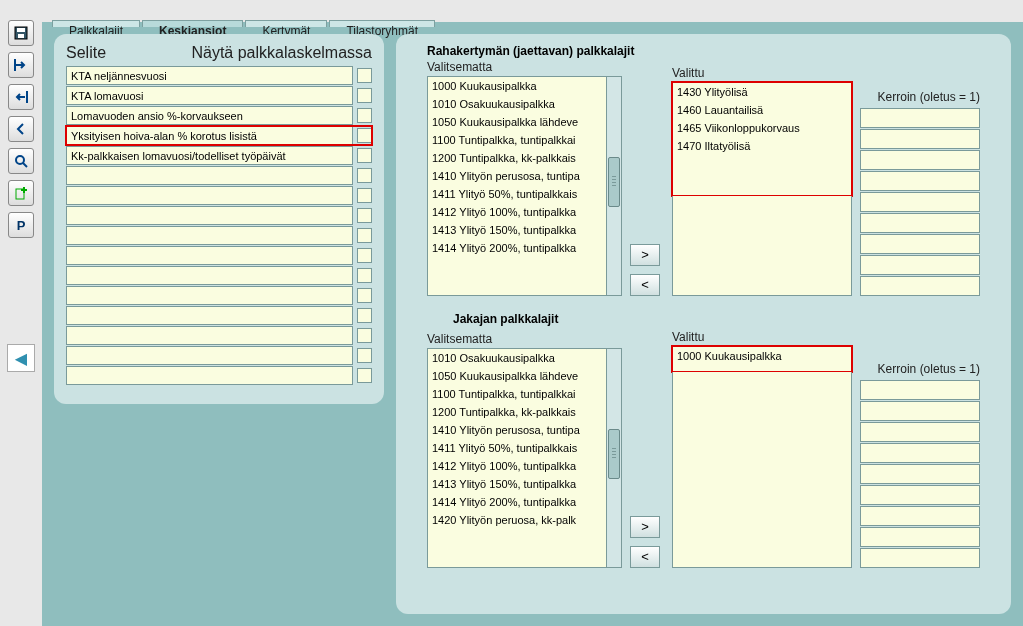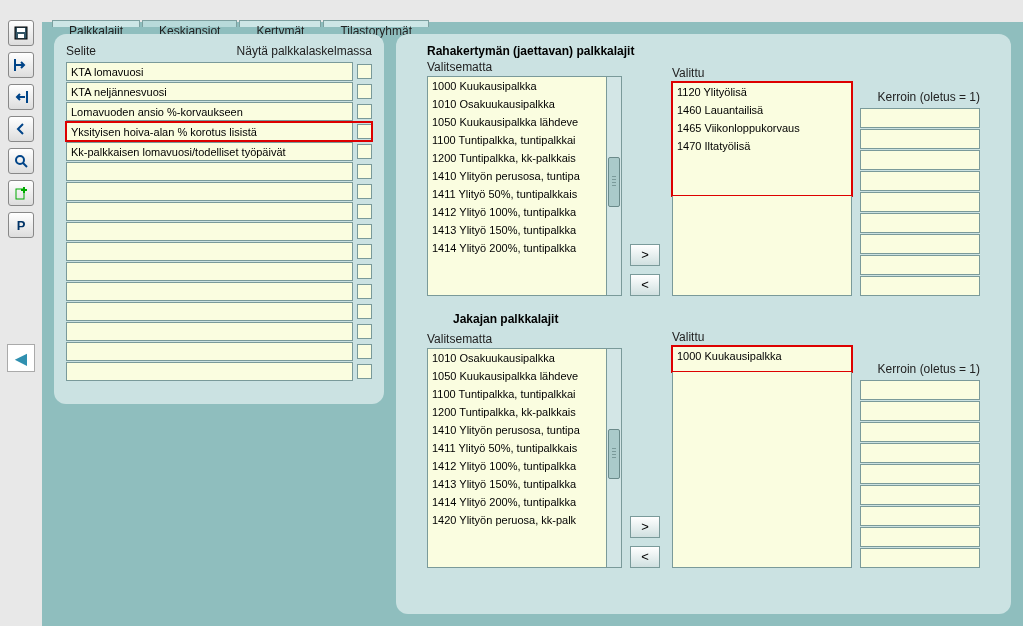--- a/index.html
+++ b/index.html
@@ -65,21 +65,21 @@
     border: 1px solid #7da0a0;
     border-bottom: none;
     margin-right: 2px;
     color: #222;
     cursor: pointer;
     font-size: 12px;
     margin-top: 20px;
   }
   .tab.active {
     background: #b8dada;
-    font-weight: normal;
+    font-weight: bold;
   }
   .content {
     background: #8fbebe;
     height: calc(100% - 22px);
     padding: 12px;
     display: flex;
     gap: 12px;
   }
   .panel {
     background: #cbe2e2;
@@ -93,21 +93,21 @@
   .right-panel {
     flex: 1;
     display: flex;
     flex-direction: column;
     gap: 10px;
     align-items: center;
   }
   .hdr-row {
     display: flex;
     justify-content: space-between;
-    font-size: 12px;
+    font-size: 16px;
     margin-bottom: 4px;
     color: #222;
   }
   .selite-list {
     display: flex;
     flex-direction: column;
     gap: 1px;
   }
   .selite-row {
     display: flex;
@@ -296,25 +296,25 @@
 
     <div class="content">
 
       <div class="panel left-panel">
         <div class="hdr-row">
           <span>Selite</span>
           <span>Näytä palkkalaskelmassa</span>
         </div>
         <div class="selite-list" id="selite-list">
             <div class="selite-row">
+              <input type="text" value="KTA neljännesvuosi" style="">
+              <div class="cb"></div>
+            </div>
+            <div class="selite-row">
               <input type="text" value="KTA lomavuosi" style="">
-              <div class="cb"></div>
-            </div>
-            <div class="selite-row">
-              <input type="text" value="KTA neljännesvuosi" style="">
               <div class="cb"></div>
             </div>
             <div class="selite-row">
               <input type="text" value="Lomavuoden ansio %-korvaukseen" style="">
               <div class="cb"></div>
             </div>
             <div class="selite-row highlight">
               <input type="text" value="Yksityisen hoiva-alan % korotus lisistä" style="">
               <div class="cb"></div>
             </div>
@@ -394,21 +394,21 @@
                   </div>
               </div>
             </div>
             <div class="move-btns">
               <div class="move-btn">&gt;</div>
               <div class="move-btn">&lt;</div>
             </div>
             <div class="valittu-col hred">
               <div class="sub-label">Valittu</div>
               <div class="listbox valittu" id="s1-right" style="height:114px">
-                  <div class="item">1120 Ylityölisä</div>
+                  <div class="item">1430 Ylityölisä</div>
                   <div class="item">1460 Lauantailisä</div>
                   <div class="item">1465 Viikonloppukorvaus</div>
                   <div class="item">1470 Iltatyölisä</div>
                 </div>
               <div class="valittu-rest2"></div>
             </div>
             <div class="kerroin-col">
               <div class="sub-label" style="text-align:right">Kerroin (oletus = 1)</div>
               <div class="kerroin-list" id="s1-kerroin">
                   <div class="krow"></div>

